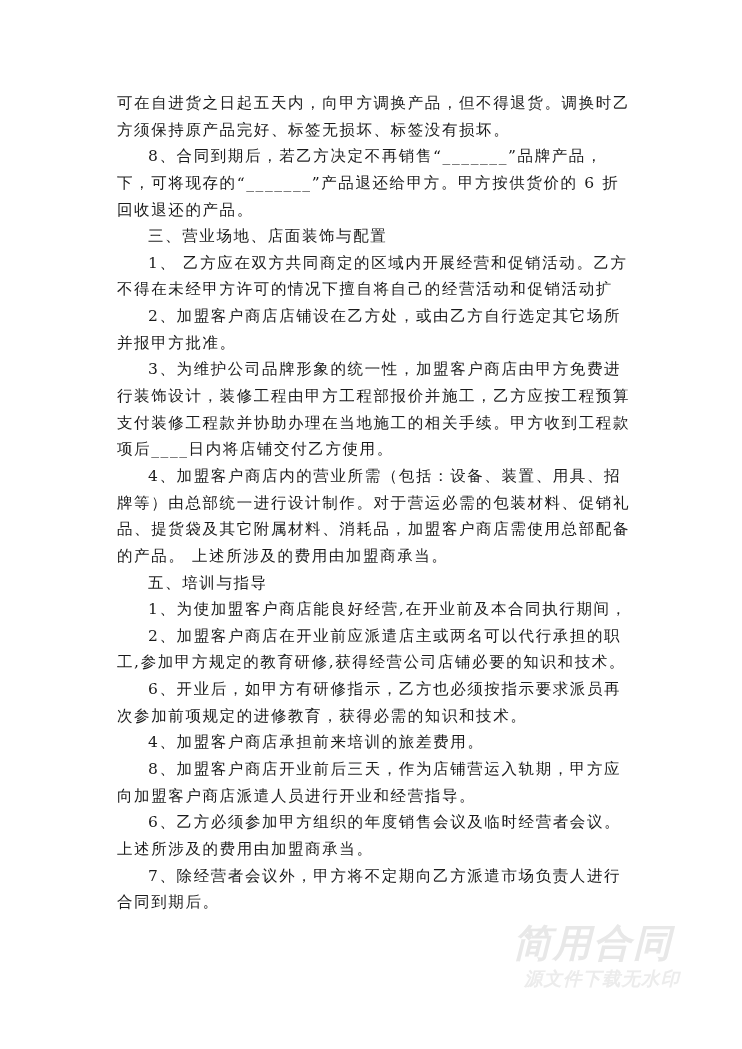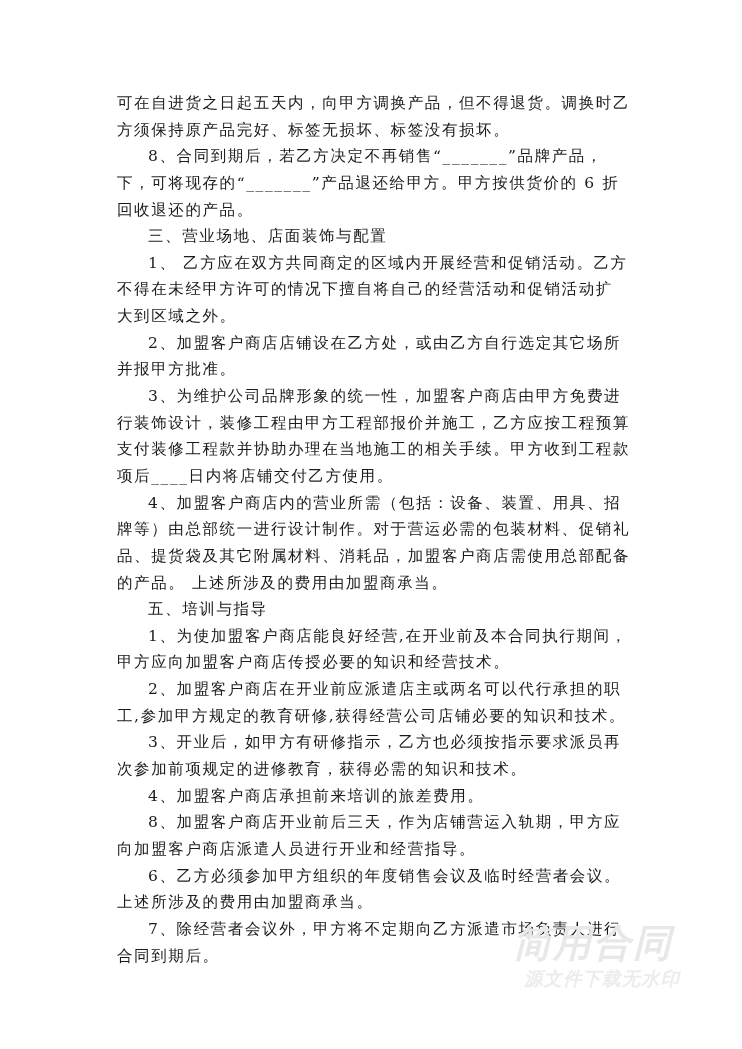--- a/index.html
+++ b/index.html
@@ -31,37 +31,35 @@
 <div class="page">
   <div class="doc" id="doc">
       <div class="line">可在自进货之日起五天内，向甲方调换产品，但不得退货。调换时乙</div>
       <div class="line">方须保持原产品完好、标签无损坏、标签没有损坏。</div>
       <div class="line indent">8、合同到期后，若乙方决定不再销售“_______”品牌产品，</div>
       <div class="line">下，可将现存的“_______”产品退还给甲方。甲方按供货价的 6 折</div>
       <div class="line">回收退还的产品。</div>
       <div class="line indent">三、营业场地、店面装饰与配置</div>
       <div class="line indent">1、 乙方应在双方共同商定的区域内开展经营和促销活动。乙方</div>
       <div class="line">不得在未经甲方许可的情况下擅自将自己的经营活动和促销活动扩</div>
-      <div class="line">大到区域之外。</div>
       <div class="line indent">2、加盟客户商店店铺设在乙方处，或由乙方自行选定其它场所</div>
       <div class="line">并报甲方批准。</div>
       <div class="line indent">3、为维护公司品牌形象的统一性，加盟客户商店由甲方免费进</div>
       <div class="line">行装饰设计，装修工程由甲方工程部报价并施工，乙方应按工程预算</div>
       <div class="line">支付装修工程款并协助办理在当地施工的相关手续。甲方收到工程款</div>
       <div class="line">项后____日内将店铺交付乙方使用。</div>
       <div class="line indent">4、加盟客户商店内的营业所需（包括：设备、装置、用具、招</div>
       <div class="line">牌等）由总部统一进行设计制作。对于营运必需的包装材料、促销礼</div>
       <div class="line">品、提货袋及其它附属材料、消耗品，加盟客户商店需使用总部配备</div>
       <div class="line">的产品。 上述所涉及的费用由加盟商承当。</div>
       <div class="line indent">五、培训与指导</div>
       <div class="line indent">1、为使加盟客户商店能良好经营,在开业前及本合同执行期间，</div>
-      <div class="line">甲方应向加盟客户商店传授必要的知识和经营技术。</div>
       <div class="line indent">2、加盟客户商店在开业前应派遣店主或两名可以代行承担的职</div>
       <div class="line">工,参加甲方规定的教育研修,获得经营公司店铺必要的知识和技术。</div>
-      <div class="line indent">3、开业后，如甲方有研修指示，乙方也必须按指示要求派员再</div>
+      <div class="line indent">6、开业后，如甲方有研修指示，乙方也必须按指示要求派员再</div>
       <div class="line">次参加前项规定的进修教育，获得必需的知识和技术。</div>
       <div class="line indent">4、加盟客户商店承担前来培训的旅差费用。</div>
       <div class="line indent">8、加盟客户商店开业前后三天，作为店铺营运入轨期，甲方应</div>
       <div class="line">向加盟客户商店派遣人员进行开业和经营指导。</div>
       <div class="line indent">6、乙方必须参加甲方组织的年度销售会议及临时经营者会议。</div>
       <div class="line">上述所涉及的费用由加盟商承当。</div>
       <div class="line indent">7、除经营者会议外，甲方将不定期向乙方派遣市场负责人进行</div>
       <div class="line">合同到期后。</div>
     </div>
 

